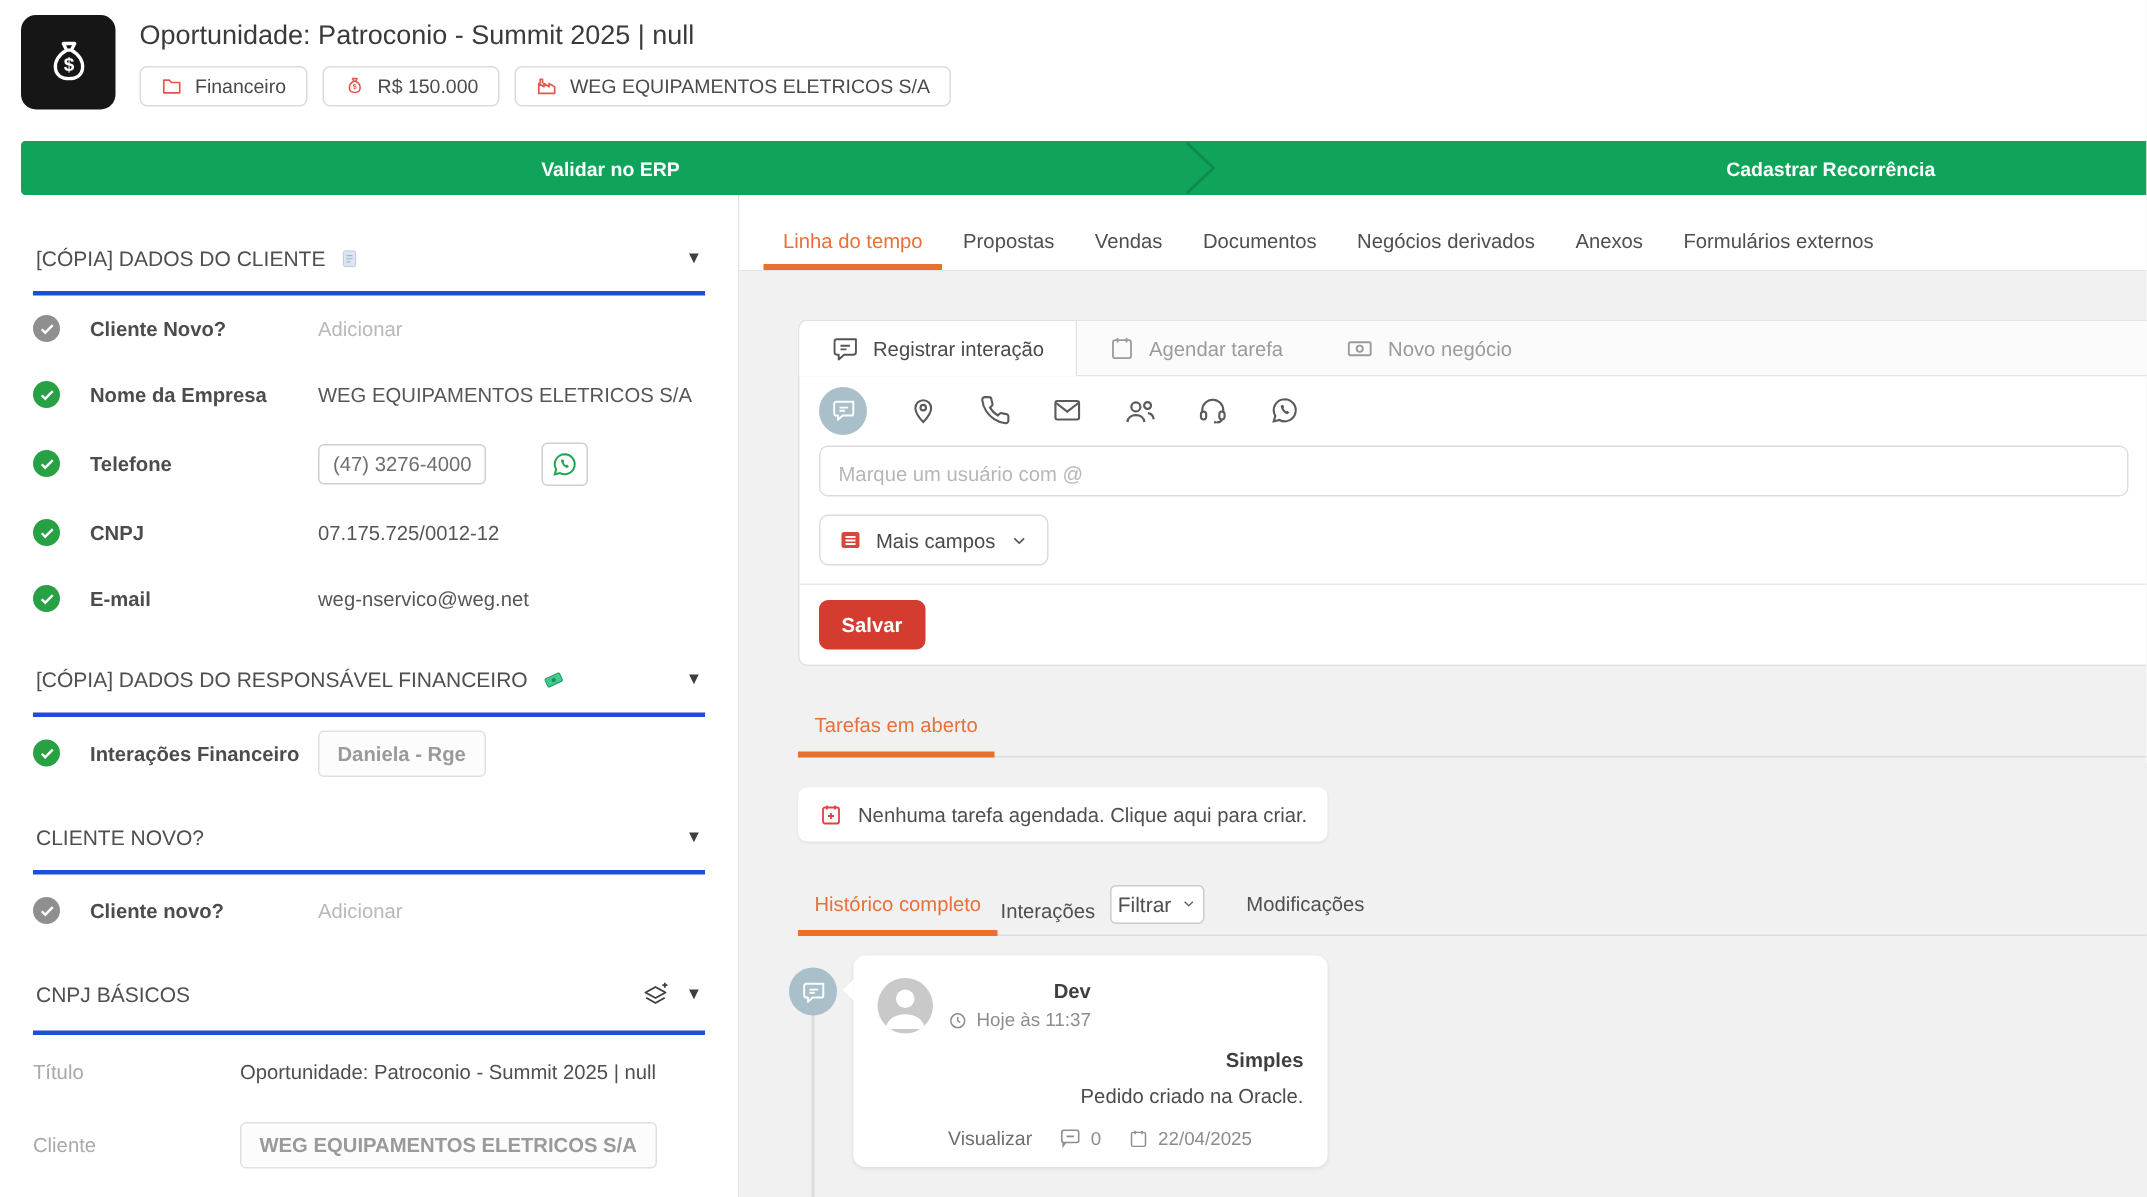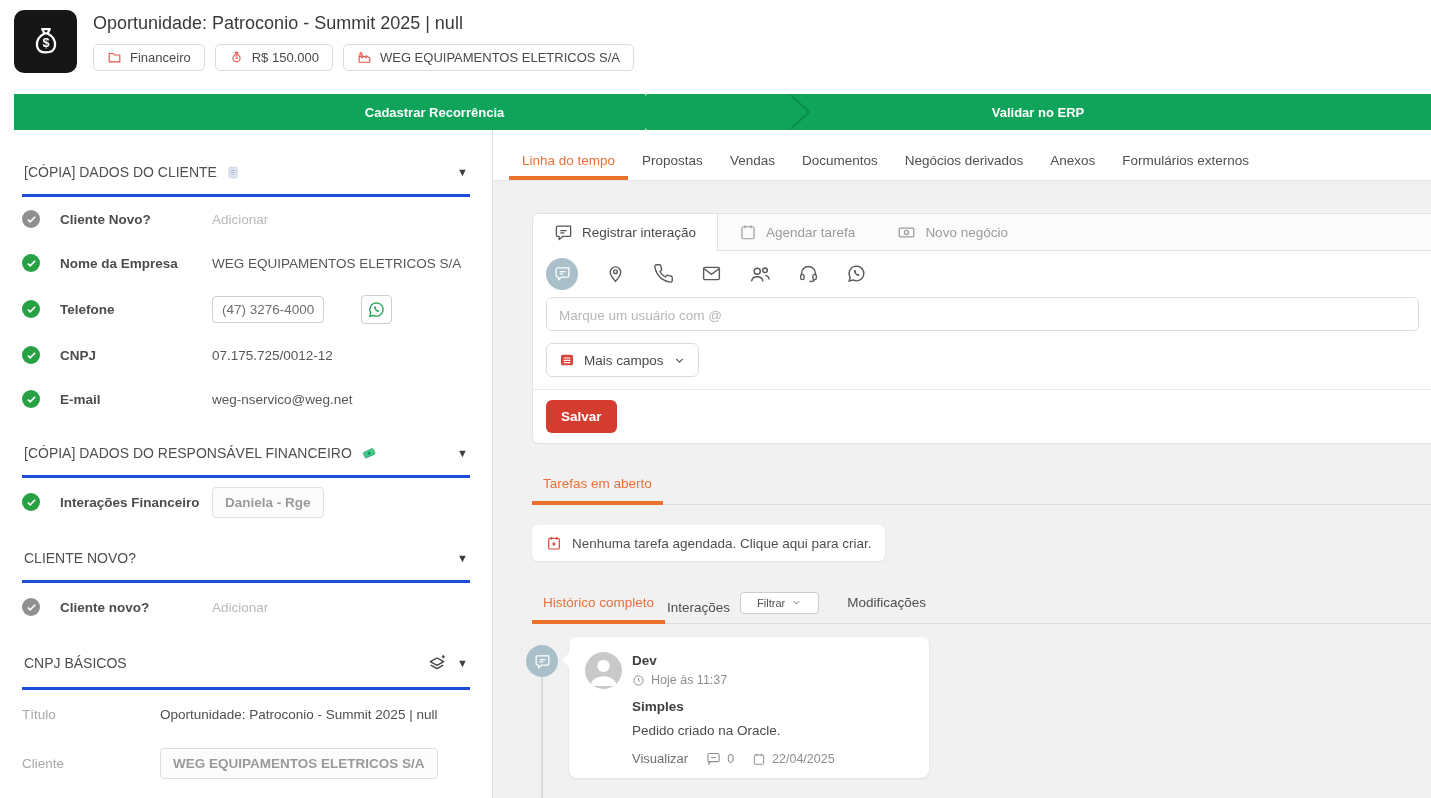--- a/index.html
+++ b/index.html
@@ -86,30 +86,30 @@
   .tab-orange::after { content:''; position:absolute; left:0; right:0; bottom:-1px; height:4px; background:#e9702d; }
   .task-empty-card { margin-top:20px; display:inline-flex; align-items:center; gap:10px; background:#fff; border-radius:6px;
                      padding:10px 14px; box-shadow:0 1px 2px rgba(0,0,0,.07); font-size:13.5px; color:#4f4f4f; cursor:pointer; }
 
   
   .history-bar { margin-top:25px; border-bottom:1px solid #dcdcdc; display:flex; align-items:center; }
   .htab { font-size:13.5px; color:#4f4f4f; padding:9px 2px 13px; margin-right:26px; cursor:pointer; white-space:nowrap; }
   .htab-wrap { display:flex; align-items:center; margin-right:26px; padding-bottom:4px; }
   .htab-wrap .htab { margin-right:8px; padding-bottom:0; }
   .filter-chip { display:inline-flex; align-items:center; gap:6px; border:1px solid #ccc; border-radius:4px; background:#fff;
-                 padding:4px 16px; font-size:11px; color:#4f4f4f; cursor:pointer; }
+                 padding:4px 4px; font-size:14px; color:#4f4f4f; cursor:pointer; }
 
   
   .timeline { position:relative; margin-top:13px; }
   .tl-line { position:absolute; left:9px; top:10px; height:600px; width:2px; background:#dcdcdc; }
   .tl-entry { position:relative; margin-bottom:26px; }
   .tl-node { position:absolute; left:-6px; top:8px; width:32px; height:32px; border-radius:50%; display:flex; align-items:center; justify-content:center; }
   .node-chat { background:#a9c0ca; }
-  .tl-card { position:relative; margin-left:37px; width:360px; background:#fff; border-radius:8px;
-             box-shadow:0 1px 3px rgba(0,0,0,.08); padding:15px 16px 12px; }
+  .tl-card { position:relative; margin-left:37px; width:316px; background:#fff; border-radius:8px;
+             box-shadow:0 1px 3px rgba(0,0,0,.08); padding:15px 16px 12px;text-align:right; }
   .tl-card::before { content:''; position:absolute; left:-7px; top:16px;
                      border-top:7px solid transparent; border-bottom:7px solid transparent; border-right:7px solid #fff; }
   .tl-head { display:flex; gap:10px; }
   .avatar { width:37px; height:37px; border-radius:50%; background:#c9c9c9; overflow:hidden; display:flex; align-items:flex-end; justify-content:center; flex:0 0 auto; }
   .tl-author { font-size:13.5px; font-weight:bold; color:#3f3f3f; padding-top:1px; }
   .tl-time { display:flex; align-items:center; gap:6px; color:#8d8d8d; font-size:12.5px; margin-top:5px; }
   .tl-body { margin-left:47px; margin-top:10px; }
   .tl-subject { font-size:13.5px; font-weight:bold; color:#3f3f3f; }
   .tl-text { font-size:13.5px; color:#4c4c4c; margin-top:9px; }
   .tl-foot { margin-left:47px; margin-top:13px; display:flex; align-items:center; gap:18px; color:#6e6e6e; font-size:13px; }
@@ -157,25 +157,25 @@
             <path d="M5 9V4.5h2.5V9"></path>
           </svg>
         </span>
         <span>WEG EQUIPAMENTOS ELETRICOS S/A</span>
       </div>
     </div>
   </div>
 </div>
 
 <div class="action-bar">
+  <div class="action-seg action-left">
+    <span>Validar no ERP</span>
+  </div>
   <div class="action-seg action-right">
     <span>Cadastrar Recorrência</span>
-  </div>
-  <div class="action-seg action-left">
-    <span>Validar no ERP</span>
   </div>
   <span class="action-chevron">
     <svg width="32" height="36" viewBox="0 0 32 36" fill="none" stroke="#0c8c4d" stroke-width="2">
       <polyline points="7,1 25,18 7,35"></polyline>
     </svg>
   </span>
 </div>
 
 <div class="columns">
 

